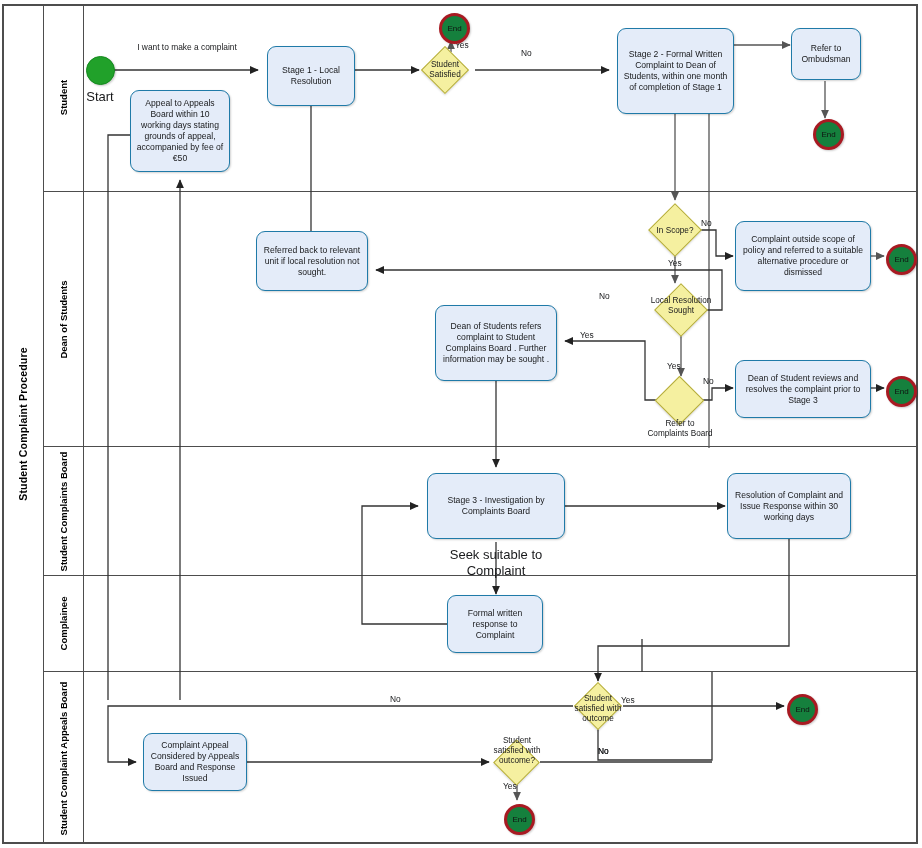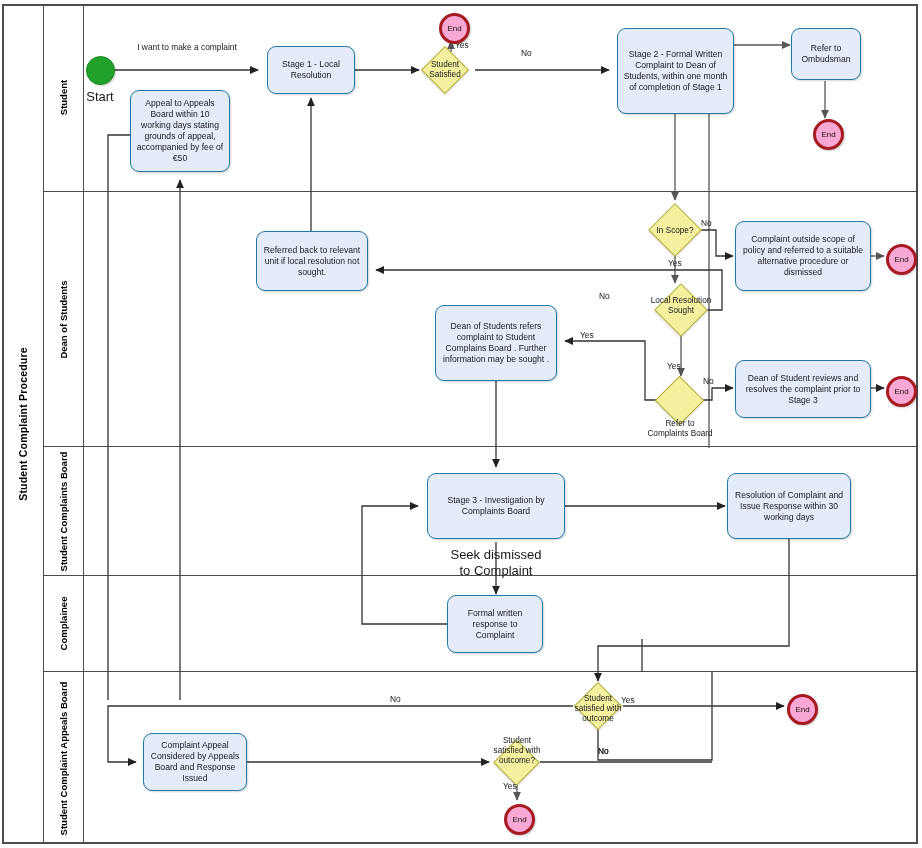--- a/index.html
+++ b/index.html
@@ -13,21 +13,21 @@
   .lane-label{position:absolute;left:0;top:0;width:40px;height:100%;border-right:1px solid #4d4d4d;box-sizing:border-box;
     display:flex;align-items:center;justify-content:center;}
   .lane-label span{transform:rotate(-90deg);white-space:nowrap;font-size:9.5px;font-weight:bold;color:#000;}
   .lane.last{border-bottom:none;}
 
   .task{position:absolute;box-sizing:border-box;background:#e4ecf9;border:1.6px solid #1f7aa8;border-radius:9px;
     display:flex;align-items:center;justify-content:center;text-align:center;
     font-size:8.6px;color:#18191b;line-height:1.28;padding:3px 5px;
     box-shadow:1px 1px 2px rgba(0,0,0,.18);}
   .start-ev{position:absolute;border-radius:50%;background:#21a12a;border:1.5px solid #148a1d;box-shadow:1px 1px 2px rgba(0,0,0,.2);}
-  .end-ev{position:absolute;border-radius:50%;background:#f9a8d4;border:3px solid #a81a22;
+  .end-ev{position:absolute;border-radius:50%;background:#15803d;border:3px solid #a81a22;
     display:flex;align-items:center;justify-content:center;font-size:8px;color:#111;box-shadow:1px 1px 2px rgba(0,0,0,.2);}
   .gw{position:absolute;}
   .gw .dia{position:absolute;left:0;top:0;width:100%;height:100%;background:#f5f0a0;border:1.4px solid #b3ab3a;
     transform:rotate(45deg);box-shadow:1px 1px 2px rgba(0,0,0,.15);box-sizing:border-box;}
   .gw-text{position:absolute;text-align:center;font-size:8.2px;color:#18191b;line-height:1.2;white-space:nowrap;pointer-events:none;}
   .lbl{position:absolute;font-size:8.4px;color:#18191b;line-height:1.2;white-space:nowrap;}
   .lbl.ctr{text-align:center;}
   .cap{position:absolute;font-size:13px;color:#18191b;text-align:center;line-height:1.2;}
   svg.edges{position:absolute;left:0;top:0;width:922px;height:848px;pointer-events:none;}
 </style>
@@ -141,21 +141,21 @@
 
       <path d="M642,639 L642,672"></path>
     </g>
   </svg>
 
   <div class="start-ev" style="left:86px;top:56px;width:27px;height:27px;"></div>
   <div class="cap" style="left:72px;top:89px;width:56px;">Start</div>
 
   <div class="lbl ctr" style="left:133px;top:42px;width:108px;white-space:normal;">I want to make a complaint</div>
 
-  <div class="task" style="left:267px;top:46px;width:88px;height:48px;">Stage 1 - Local Resolution</div>
+  <div class="task" style="left:267px;top:46px;width:88px;height:60px;">Stage 1 - Local Resolution</div>
 
   <div class="task" style="left:130px;top:90px;width:100px;height:82px;">Appeal to Appeals Board within 10 working days stating grounds of appeal, accompanied by fee of €50</div>
 
   <div class="gw" style="left:428px;top:53px;width:34px;height:34px;">
     <div class="dia"></div>
   </div>
   <div class="gw-text" style="left:410px;top:60px;width:70px;">Student<br>Satisfied</div>
 
   <div class="lbl" style="left:455px;top:40px;">Yes</div>
   <div class="lbl" style="left:521px;top:48px;">No</div>
@@ -197,21 +197,21 @@
   <div class="gw-text" style="left:634px;top:419px;width:92px;">Refer to<br>Complaints Board</div>
 
   <div class="lbl" style="left:580px;top:330px;">Yes</div>
   <div class="lbl" style="left:703px;top:376px;">No</div>
 
   <div class="task" style="left:735px;top:360px;width:136px;height:58px;">Dean of Student reviews and resolves the complaint prior to Stage 3</div>
   <div class="end-ev" style="left:886px;top:376px;width:25px;height:25px;">End</div>
 
   <div class="task" style="left:427px;top:473px;width:138px;height:66px;">Stage 3 - Investigation by Complaints Board</div>
 
-  <div class="cap" style="left:446px;top:547px;width:100px;">Seek dismissed to Complaint</div>
+  <div class="cap" style="left:446px;top:547px;width:100px;">Seek suitable to Complaint</div>
 
   <div class="task" style="left:727px;top:473px;width:124px;height:66px;">Resolution of Complaint and Issue Response within 30 working days</div>
 
   <div class="task" style="left:447px;top:595px;width:96px;height:58px;">Formal written response to Complaint</div>
 
   <div class="gw" style="left:581px;top:689px;width:34px;height:34px;">
     <div class="dia"></div>
   </div>
   <div class="gw-text" style="left:563px;top:694px;width:70px;">Student<br>satisfied with<br>outcome</div>
 

